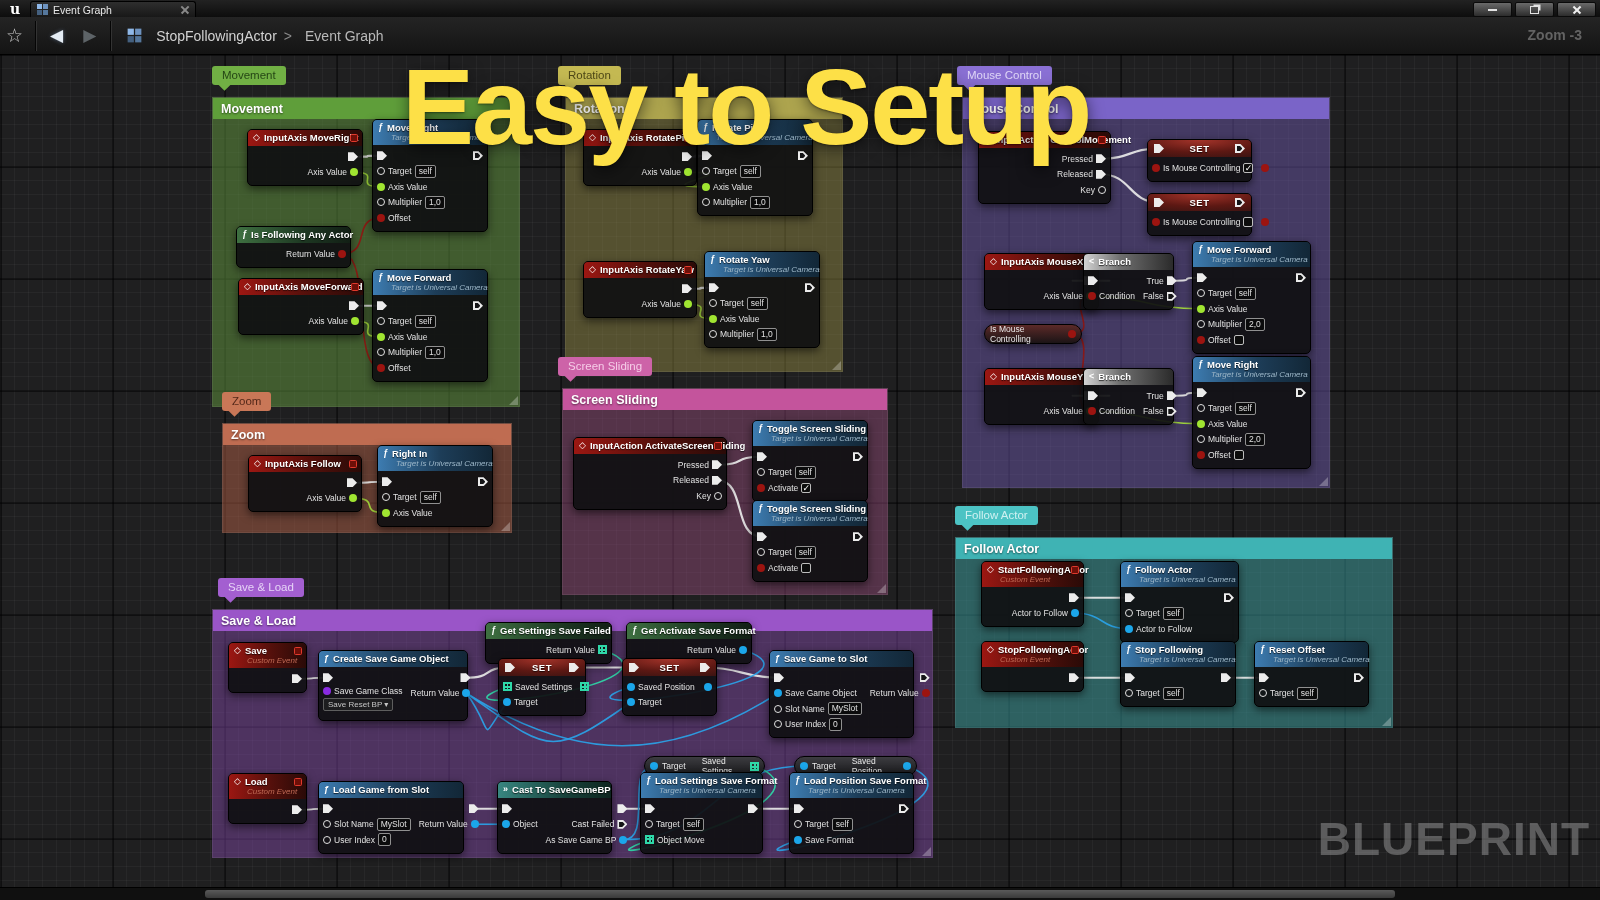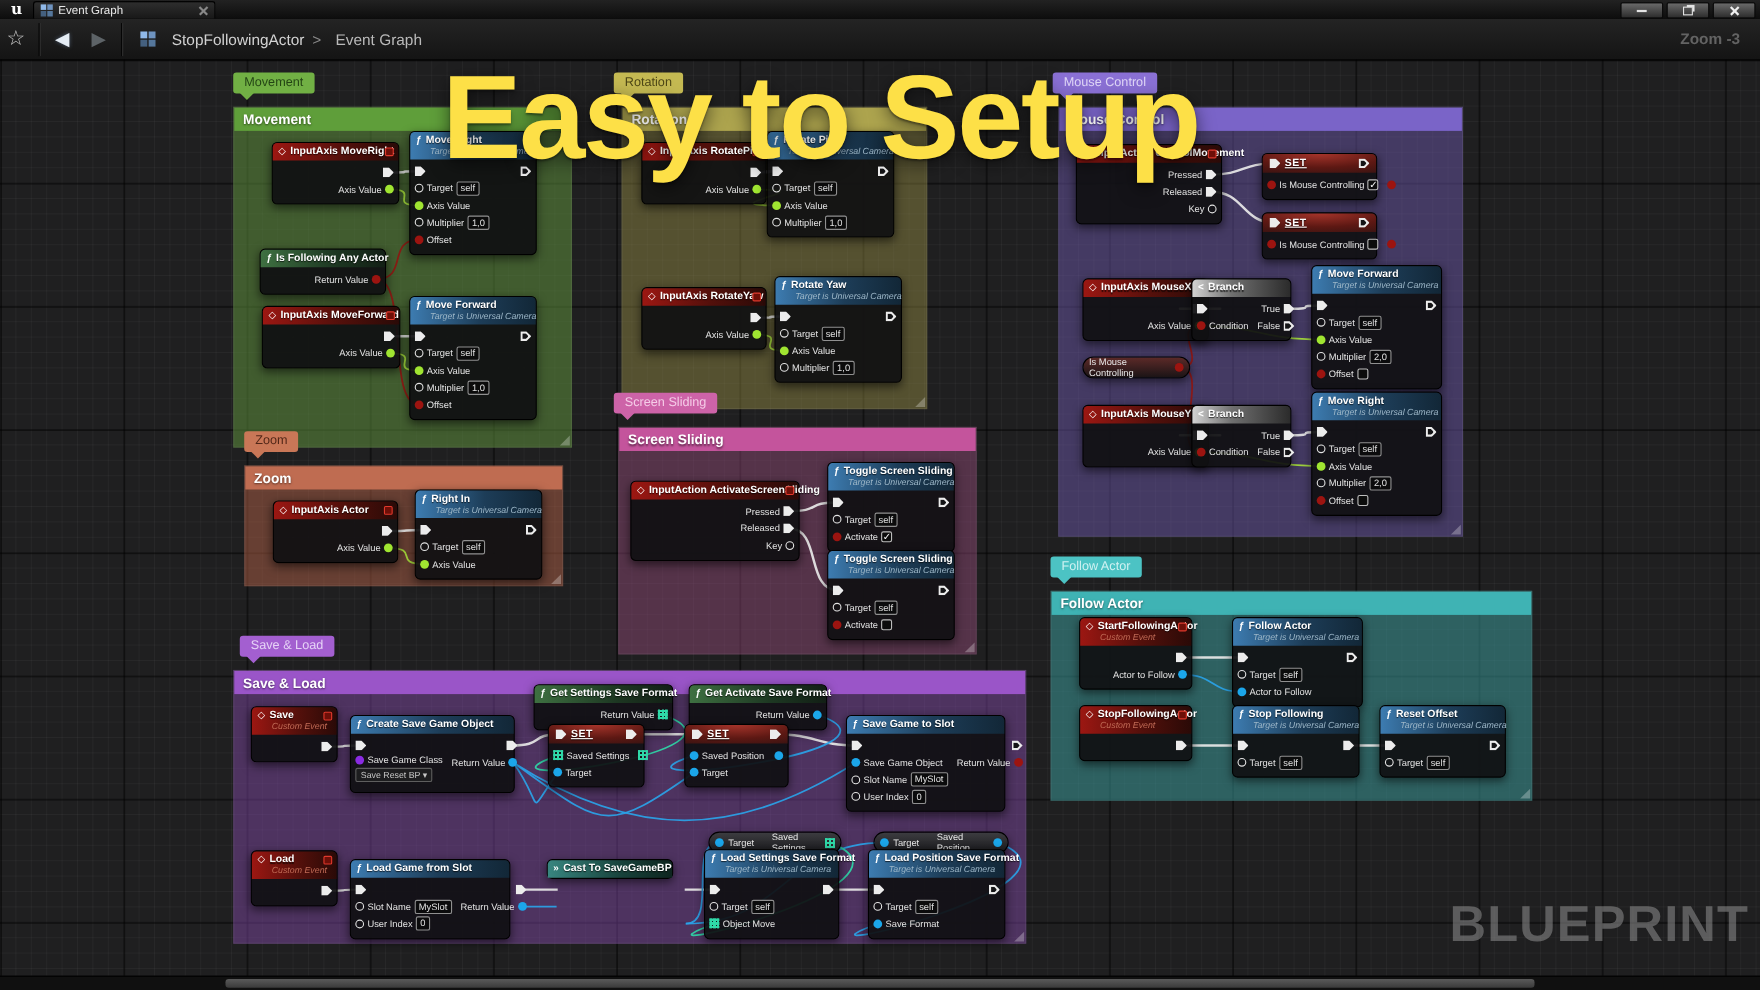--- a/index.html
+++ b/index.html
@@ -61,21 +61,21 @@
   .hdr .t{font-weight:bold;font-size:9.5px;color:#fff;white-space:nowrap;text-shadow:0 1px 1px rgba(0,0,0,.7);}
   .hdr .s{font-size:8px;font-style:italic;color:#9db7c8;margin:0 0 0 13px;white-space:nowrap;}
   .h-event .s{color:#c06a55;}
   .hicon{font-size:9px;color:#fff;font-weight:bold;line-height:1;flex:none;}
   .h-event{background:linear-gradient(90deg,#9c1712,#54100b 55%,#2a0a07);}
   .h-func{background:linear-gradient(90deg,#3d7cb1,#1d3d58 55%,#122737);}
   .h-pure{background:linear-gradient(90deg,#3e7041,#1d3722 60%,#121f15);}
   .h-branch{background:linear-gradient(90deg,#d2d2d2,#707070 40%,#2b2b2b);}
   .h-cast{background:linear-gradient(90deg,#388680,#17413a 60%,#0e251f);}
   .h-set{background:radial-gradient(130% 160% at 50% 0%,#a5342a 0%,#5d1813 45%,#1e1011 100%);display:flex;align-items:center;padding:3px 6px;gap:4px;}
-  .h-set .t{flex:1;font-size:9.5px;letter-spacing:.5px;text-decoration:underline;}
+  .h-set .t{flex:1;text-align:center;font-size:9.5px;letter-spacing:.5px;}
   .rsq{width:8px;height:8px;border:1.5px solid #e0392c;background:#6e0f08;border-radius:1.5px;position:absolute;right:4px;top:4px;box-sizing:border-box;}
   .rows{display:flex;justify-content:space-between;padding:3px 0 5px;}
   .col{display:flex;flex-direction:column;}
   .colR{align-items:flex-end;margin-left:auto;}
   .pin-row{display:flex;align-items:center;height:15.5px;gap:3px;padding:0 4px;white-space:nowrap;color:#e2e2e2;}
   .lbl{font-size:8.5px;}
   .exec{width:10px;height:9px;background:#ececec;clip-path:polygon(0 0,55% 0,100% 50%,55% 100%,0 100%);position:relative;flex:none;}
   .exec.hollow::after{content:"";position:absolute;left:1.6px;top:1.8px;right:2.6px;bottom:1.8px;background:#141416;clip-path:polygon(0 0,55% 0,100% 50%,55% 100%,0 100%);}
   .dot{width:8px;height:8px;border-radius:50%;flex:none;box-sizing:border-box;}
   .dot.hollow{background:transparent !important;border:1.6px solid;}
@@ -375,21 +375,21 @@
           <div class="pin-row">
             <span class="exec hollow"></span>
           </div>
         </div>
       </div>
     </div>
     <div class="node" style="left: 248px; top: 401px; width: 112px;">
       <div class="hdr h-event">
         <div class="trow">
           <span class="hicon">◇</span>
-          <span class="t">InputAxis Actor</span>
+          <span class="t">InputAxis Follow</span>
         </div>
         <span class="rsq"></span>
       </div>
       <div class="rows">
         <div class="col"></div>
         <div class="col colR">
           <div class="pin-row">
             <span class="exec"></span>
           </div>
           <div class="pin-row">
@@ -1054,21 +1054,21 @@
             <span class="lbl">Return Value</span>
             <span class="dot c-obj"></span>
           </div>
         </div>
       </div>
     </div>
     <div class="node" style="left: 485px; top: 568px; width: 125px;">
       <div class="hdr h-pure">
         <div class="trow">
           <span class="hicon" style="font-style: italic;">ƒ</span>
-          <span class="t">Get Settings Save Format</span>
+          <span class="t">Get Settings Save Failed</span>
         </div>
       </div>
       <div class="rows">
         <div class="col"></div>
         <div class="col colR">
           <div class="pin-row">
             <span class="lbl">Return Value</span>
             <span class="grid-pin"></span>
           </div>
         </div>
@@ -1227,20 +1227,44 @@
             <span class="dot c-obj"></span>
           </div>
         </div>
       </div>
     </div>
     <div class="node" style="left: 497px; top: 727px; width: 113px;">
       <div class="hdr h-cast">
         <div class="trow">
           <span class="hicon">»</span>
           <span class="t">Cast To SaveGameBP</span>
+        </div>
+      </div>
+      <div class="rows">
+        <div class="col">
+          <div class="pin-row">
+            <span class="exec"></span>
+          </div>
+          <div class="pin-row">
+            <span class="dot c-obj"></span>
+            <span class="lbl">Object</span>
+          </div>
+        </div>
+        <div class="col colR">
+          <div class="pin-row">
+            <span class="exec"></span>
+          </div>
+          <div class="pin-row">
+            <span class="lbl">Cast Failed</span>
+            <span class="exec hollow"></span>
+          </div>
+          <div class="pin-row">
+            <span class="lbl">As Save Game BP</span>
+            <span class="dot c-obj"></span>
+          </div>
         </div>
       </div>
     </div>
     <div class="node getter" style="left: 644px; top: 702px; width: 109px;">
       <span class="dot c-obj"></span>
       <span class="lbl">Target</span>
       <span class="sp"></span>
       <span class="lbl">Saved Settings</span>
       <span class="grid-pin"></span>
     </div>

